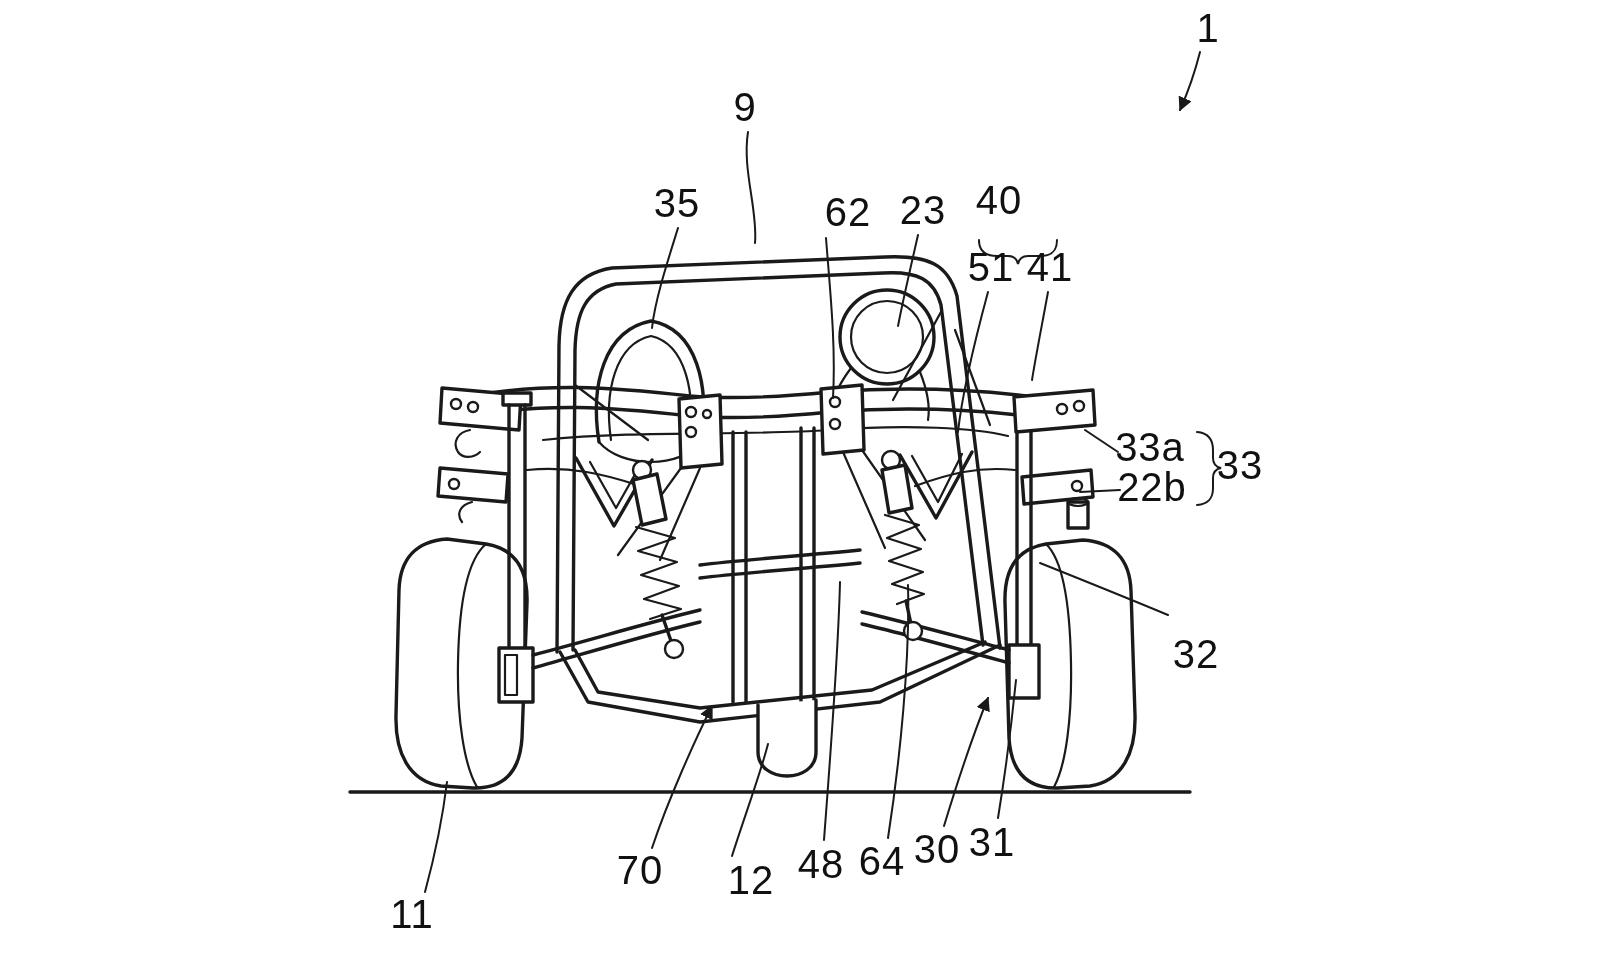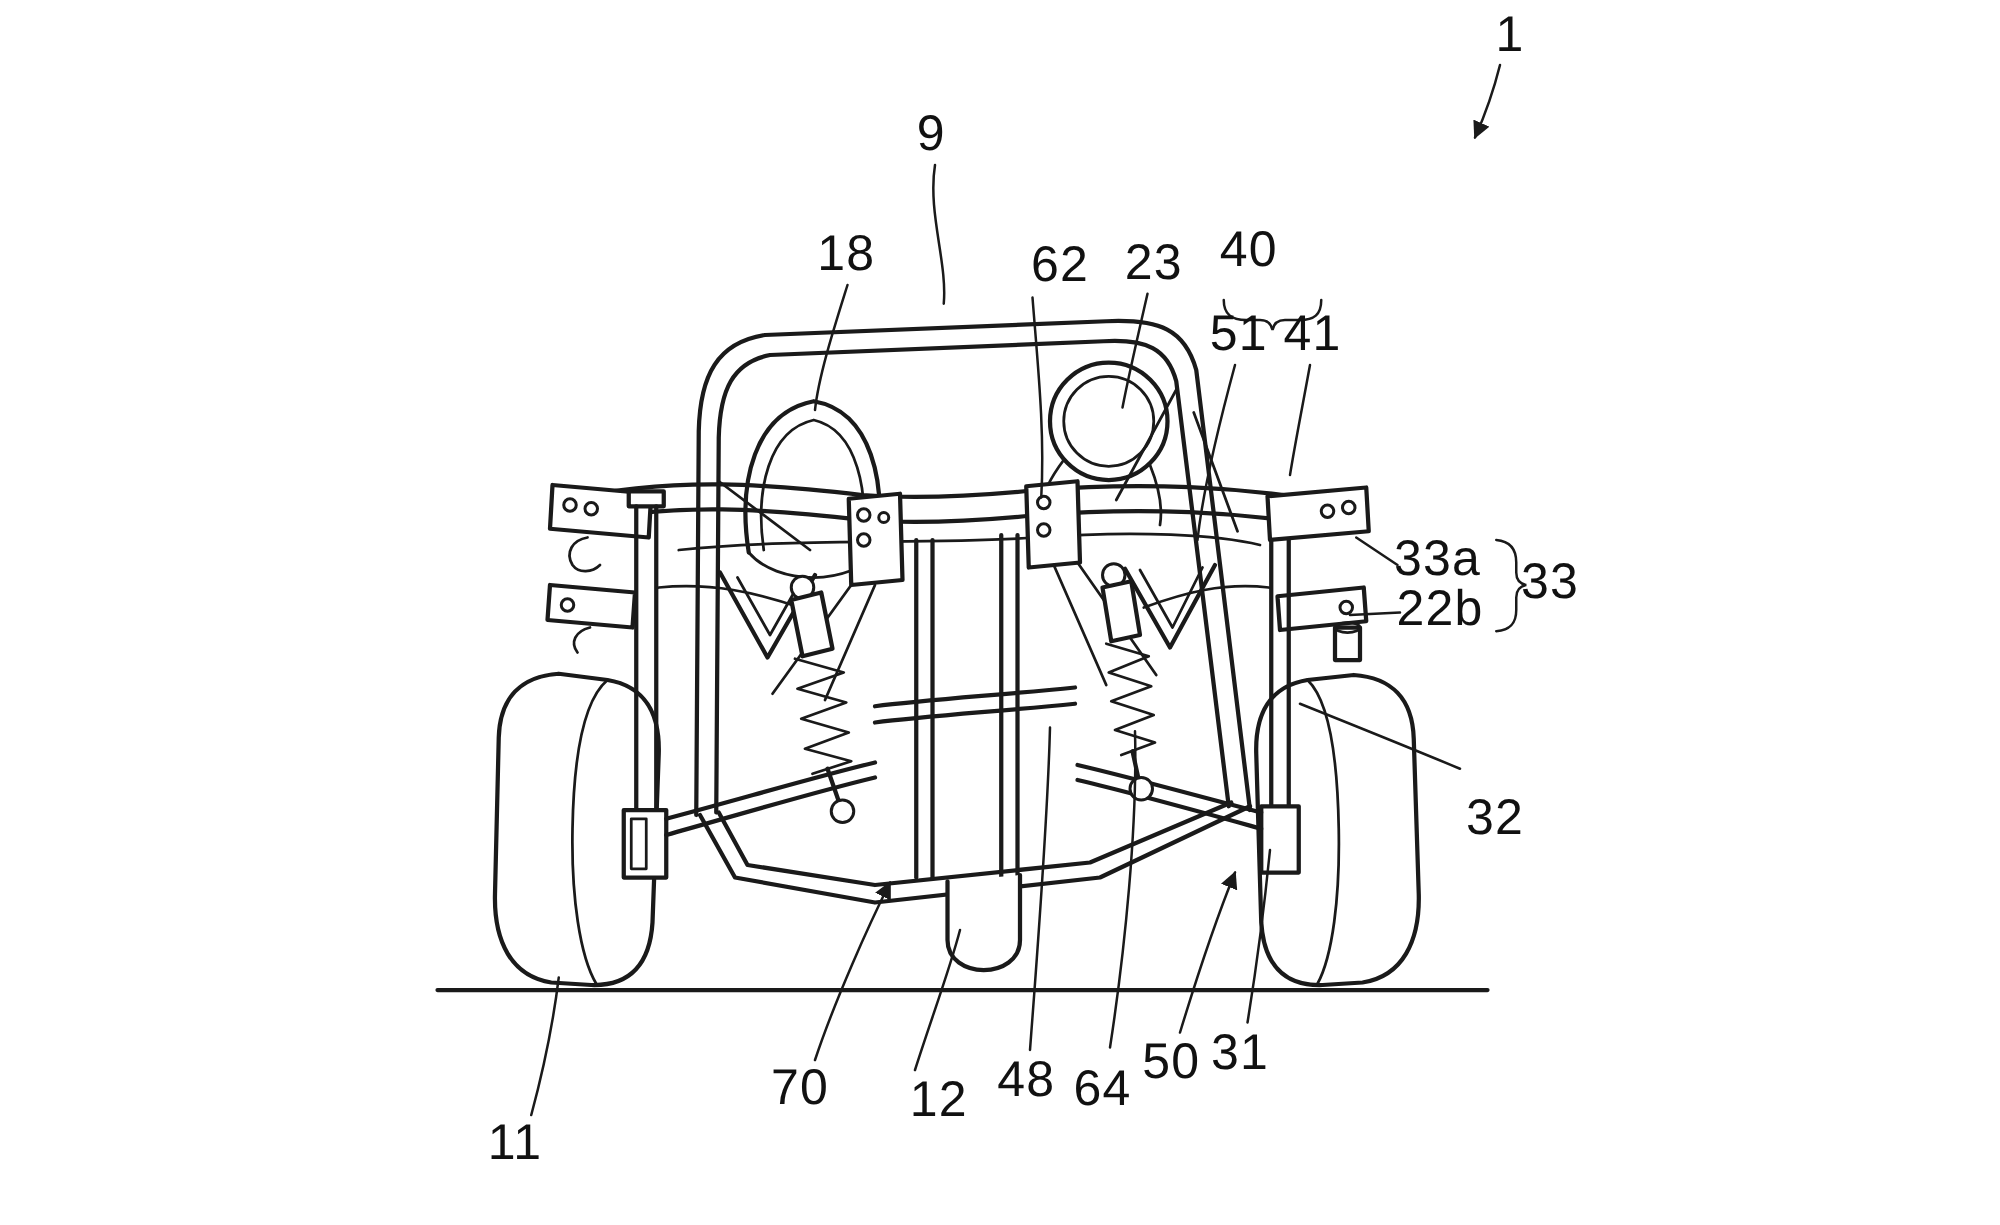--- a/index.html
+++ b/index.html
@@ -190,31 +190,31 @@
       <path class="lead" d="M425,892 C435,855 443,815 447,782"></path>
 
       <path class="lead" d="M979,240 C979,252 986,256 997,256 L1008,256 C1014,256 1017,259 1018,264 C1019,259 1022,256 1028,256 L1040,256 C1051,256 1057,252 1057,240"></path>
 
       <path class="lead" d="M1197,432 C1209,433 1213,440 1213,450 L1213,458 C1213,464 1216,467 1221,468 C1216,469 1213,472 1213,478 L1213,488 C1213,498 1209,504 1197,505"></path>
     </g>
   </svg>
 
   <div class="ref-label" style="left:1208px;top:28px;">1</div>
   <div class="ref-label" style="left:745px;top:107px;">9</div>
-  <div class="ref-label" style="left:677px;top:203px;">18</div>
+  <div class="ref-label" style="left:677px;top:203px;">35</div>
   <div class="ref-label" style="left:824px;top:212px;margin-left:24px;">62</div>
   <div class="ref-label" style="left:923px;top:210px;">23</div>
   <div class="ref-label" style="left:982px;top:200px;margin-left:17px;">40</div>
   <div class="ref-label" style="left:991px;top:267px;">51</div>
   <div class="ref-label" style="left:1050px;top:267px;">41</div>
   <div class="ref-label" style="left:1150px;top:447px;">33a</div>
   <div class="ref-label" style="left:1152px;top:487px;">22b</div>
   <div class="ref-label" style="left:1240px;top:465px;">33</div>
   <div class="ref-label" style="left:1196px;top:618px;margin-top:36px;">32</div>
   <div class="ref-label" style="left:640px;top:870px;">70</div>
   <div class="ref-label" style="left:751px;top:880px;text-align:right;">12</div>
   <div class="ref-label" style="left:821px;top:864px;">48</div>
-  <div class="ref-label" style="left:882px;top:861px;margin-top:10px;">64</div>
-  <div class="ref-label" style="left:937px;top:849px;">50</div>
+  <div class="ref-label" style="left:882px;top:861px;">64</div>
+  <div class="ref-label" style="left:937px;top:849px;">30</div>
   <div class="ref-label" style="left:992px;top:842px;">31</div>
   <div class="ref-label" style="left:412px;top:914px;">11</div>
 
 </div>
 
 </body></html>

